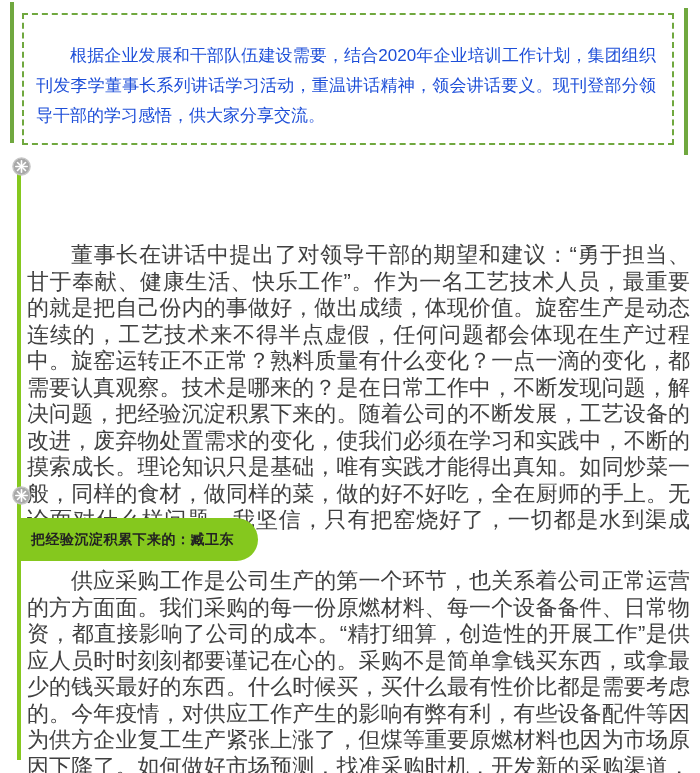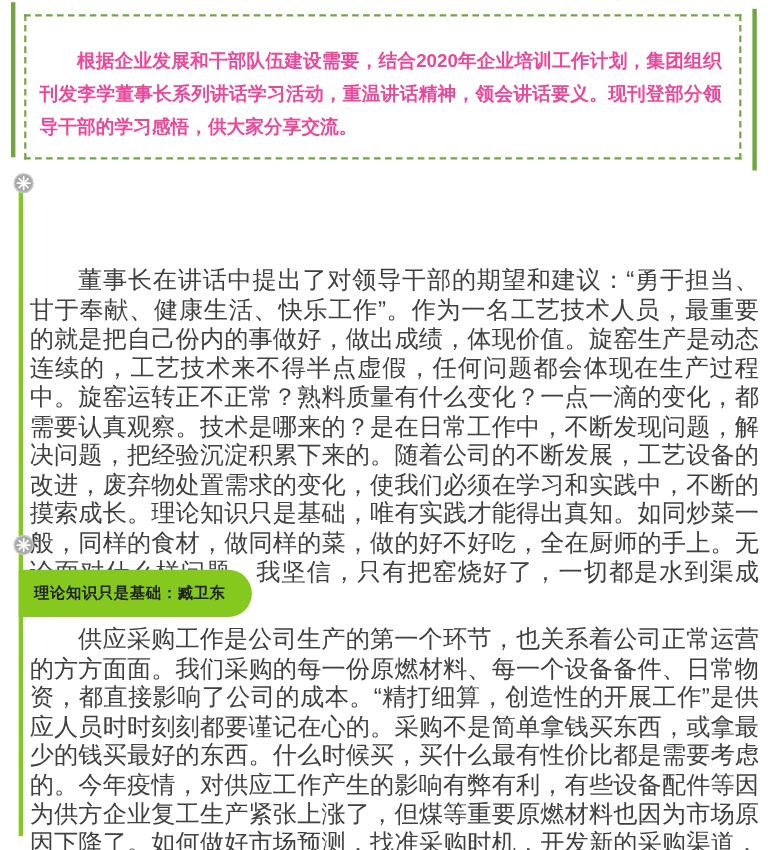--- a/index.html
+++ b/index.html
@@ -21,21 +21,21 @@
     background:#70A83F;
   }
   
   .intro-box {
     position:absolute; left:22px; top:13px; width:652px; height:132px;
     border:2px dashed #70A83F;
     padding:26px 16px 0 12px;
     background:#ffffff;
   }
   .intro-text {
-    font-size:17px; font-weight:bold; color:#ec4899;
+    font-size:17px; font-weight:normal; color:#1d4ed8;
     line-height:30px; text-indent:2em; text-align:justify;
   }
   
   .rail {
     position:absolute; left:17px; top:166px; width:4px; height:594px;
     background:#85C81E;
   }
   
   .asterisk {
     position:absolute; left:12px; width:19px; height:19px;
@@ -99,18 +99,18 @@
       <g stroke="#ffffff" stroke-width="1.6" stroke-linecap="round">
         <line x1="9.5" y1="3.8" x2="9.5" y2="15.2"></line>
         <line x1="3.8" y1="9.5" x2="15.2" y2="9.5"></line>
         <line x1="5.5" y1="5.5" x2="13.5" y2="13.5"></line>
         <line x1="13.5" y1="5.5" x2="5.5" y2="13.5"></line>
       </g>
     </svg>
   </span>
 
   <div class="title-badge title-badge-2">
-    <span>理论知识只是基础：臧卫东</span>
+    <span>把经验沉淀积累下来的：臧卫东</span>
   </div>
 
   <p class="para para-2">供应采购工作是公司生产的第一个环节，也关系着公司正常运营的方方面面。我们采购的每一份原燃材料、每一个设备备件、日常物资，都直接影响了公司的成本。“精打细算，创造性的开展工作”是供应人员时时刻刻都要谨记在心的。采购不是简单拿钱买东西，或拿最少的钱买最好的东西。什么时候买，买什么最有性价比都是需要考虑的。今年疫情，对供应工作产生的影响有弊有利，有些设备配件等因为供方企业复工生产紧张上涨了，但煤等重要原燃材料也因为市场原因下降了。如何做好市场预测，找准采购时机，开发新的采购渠道，确保每分钱都花到刀刃上，这既是我们供应人员的基本原则，也是应有的良知所在。</p>
 
 </div>
 
 </body></html>

